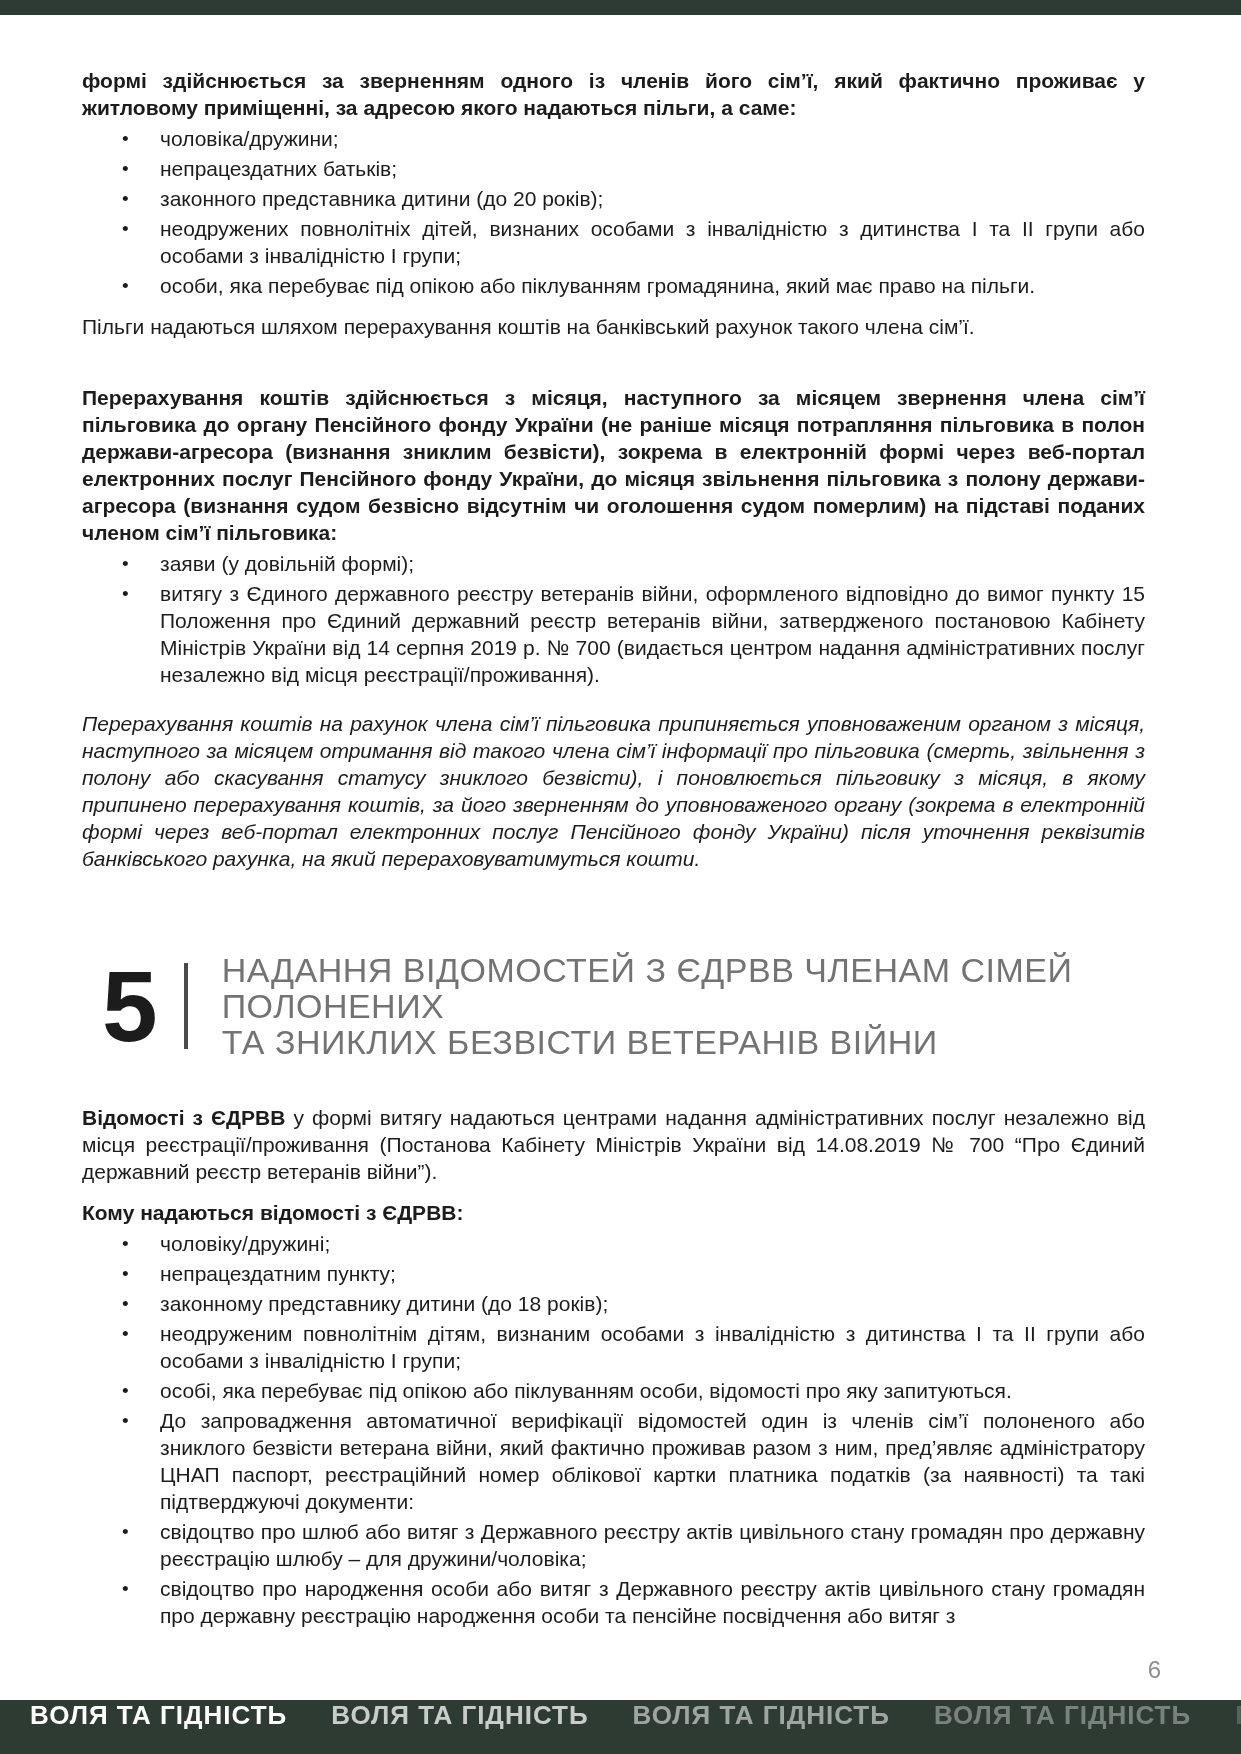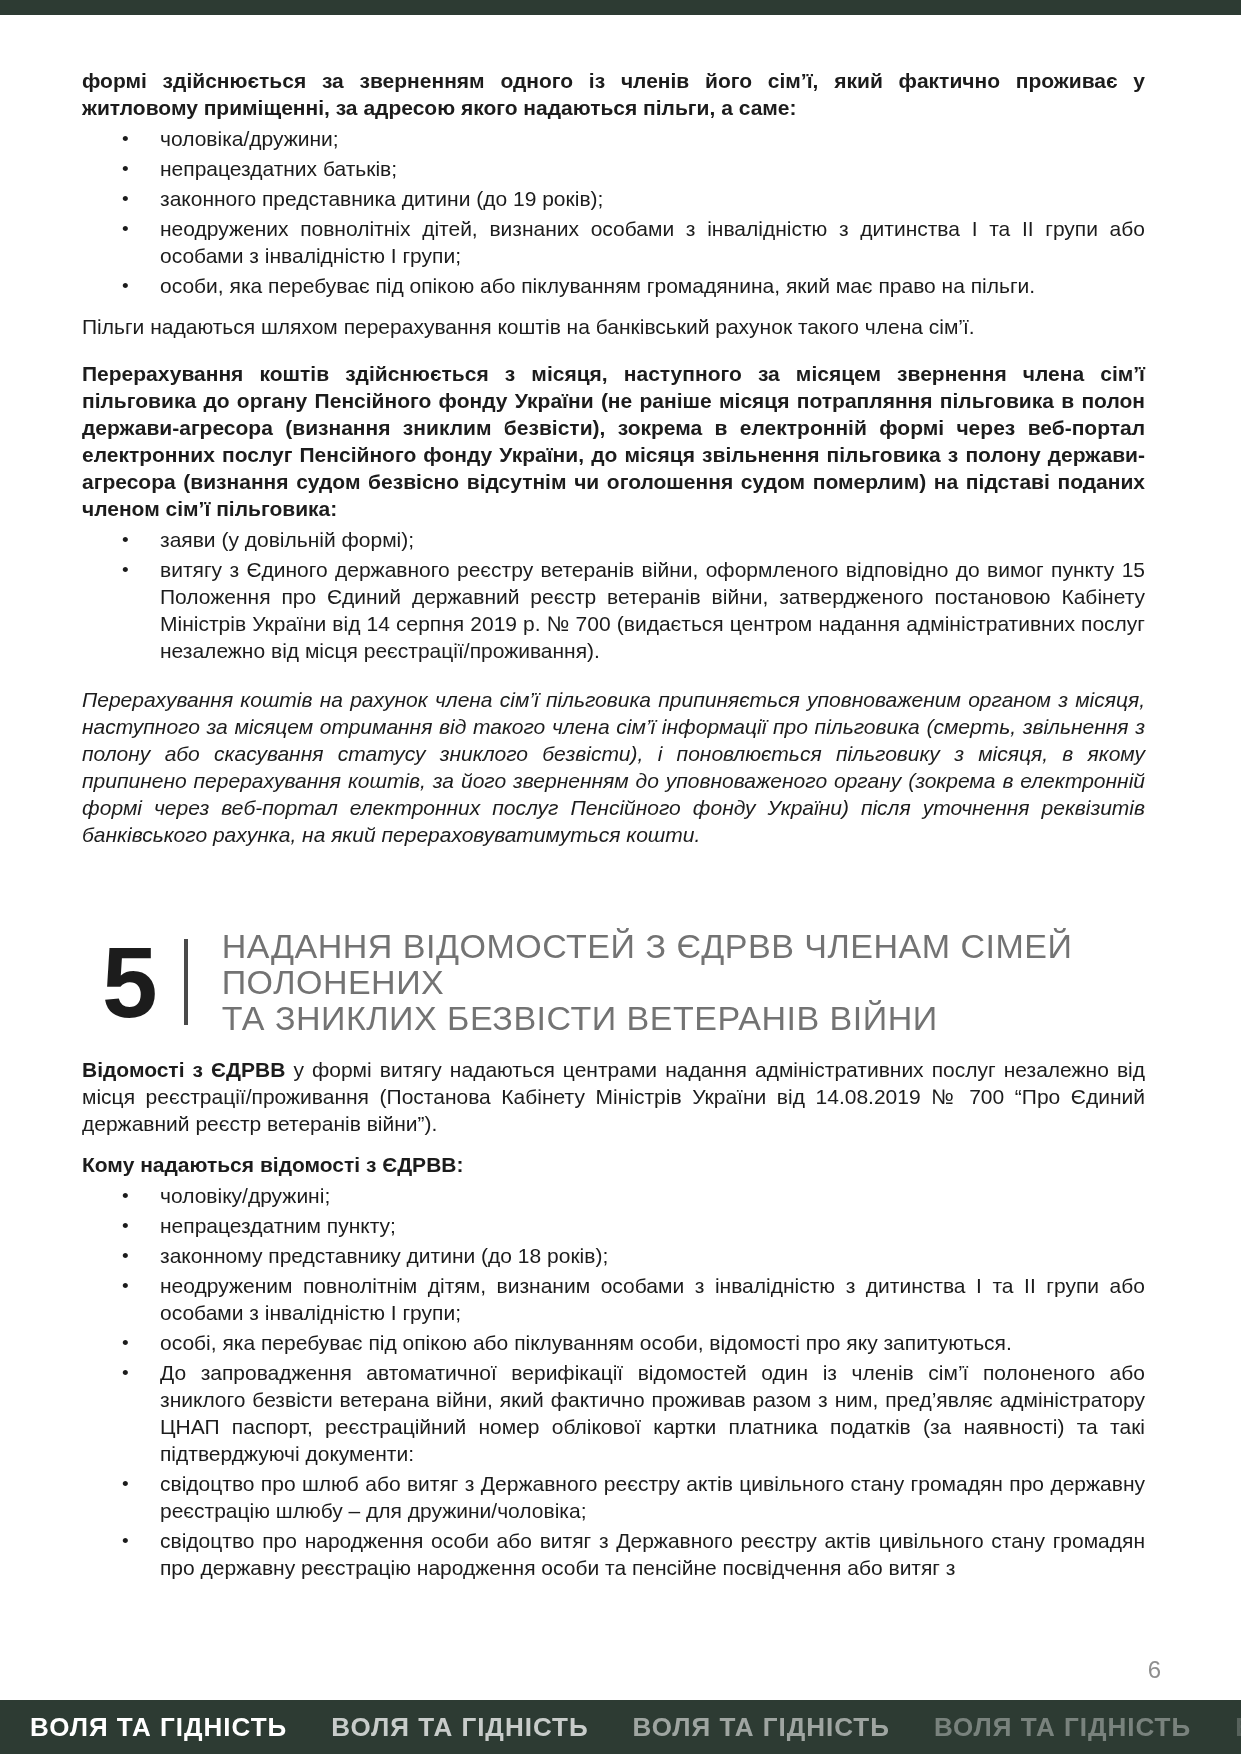--- a/index.html
+++ b/index.html
@@ -24,21 +24,21 @@
   }
   .content{
     position:absolute;top:15px;left:0;right:0;
     padding:52px 96px 0 82px;
     font-size:21px;line-height:27px;
   }
   p{text-align:justify;}
   .b{font-weight:bold;}
   .i{font-style:italic;}
   .mt-sm{margin-top:14px;}
-  .mt-md{margin-top:20px;}
+  .mt-md{margin-top:44px;}
   .mt-lg{margin-top:22px;}
   ul{list-style:none;margin-top:4px;}
   li{
     position:relative;
     padding-left:78px;
     margin:3px 0;
     text-align:justify;
   }
   li::before{
     content:"•";
@@ -66,21 +66,21 @@
     text-transform:uppercase;
   }
   .page-number{
     position:absolute;
     right:80px;bottom:70px;
     font-size:24px;color:var(--page-number);
   }
   .footer-bar{
     position:absolute;left:0;right:0;bottom:0;height:54px;
     background:var(--footer-bg);
-    display:flex;align-items:center;
+    display:flex;align-items:flex-start;
     padding-left:30px;
     overflow:hidden;
     white-space:nowrap;
   }
   .footer-bar span{
     color:#ffffff;
     font-weight:bold;
     font-size:26px;
     letter-spacing:1px;
     margin-right:44px;
@@ -99,21 +99,21 @@
 
   <div class="top-bar"></div>
 
   <div class="content">
 
     <p class="b">формі здійснюється за зверненням одного із членів його сім’ї, який фактично проживає у житловому приміщенні, за адресою якого надаються пільги, а саме:</p>
 
     <ul>
       <li>чоловіка/дружини;</li>
       <li>непрацездатних батьків;</li>
-      <li>законного представника дитини (до 19 років);</li>
+      <li>законного представника дитини (до 20 років);</li>
       <li>неодружених повнолітніх дітей, визнаних особами з інвалідністю з дитинства І та ІІ групи або особами з інвалідністю І групи;</li>
       <li>особи, яка перебуває під опікою або піклуванням громадянина, який має право на пільги.</li>
     </ul>
 
     <p class="mt-sm">Пільги надаються шляхом перерахування коштів на банківський рахунок такого члена сім’ї.</p>
 
     <p class="b mt-md">Перерахування коштів здійснюється з місяця, наступного за місяцем звернення члена сім’ї пільговика до органу Пенсійного фонду України (не раніше місяця потрапляння пільговика в полон держави-агресора (визнання зниклим безвісти), зокрема в електронній формі через веб-портал електронних послуг Пенсійного фонду України, до місяця звільнення пільговика з полону держави-агресора (визнання судом безвісно відсутнім чи оголошення судом померлим) на підставі поданих членом сім’ї пільговика:</p>
 
     <ul>
       <li>заяви (у довільній формі);</li>

